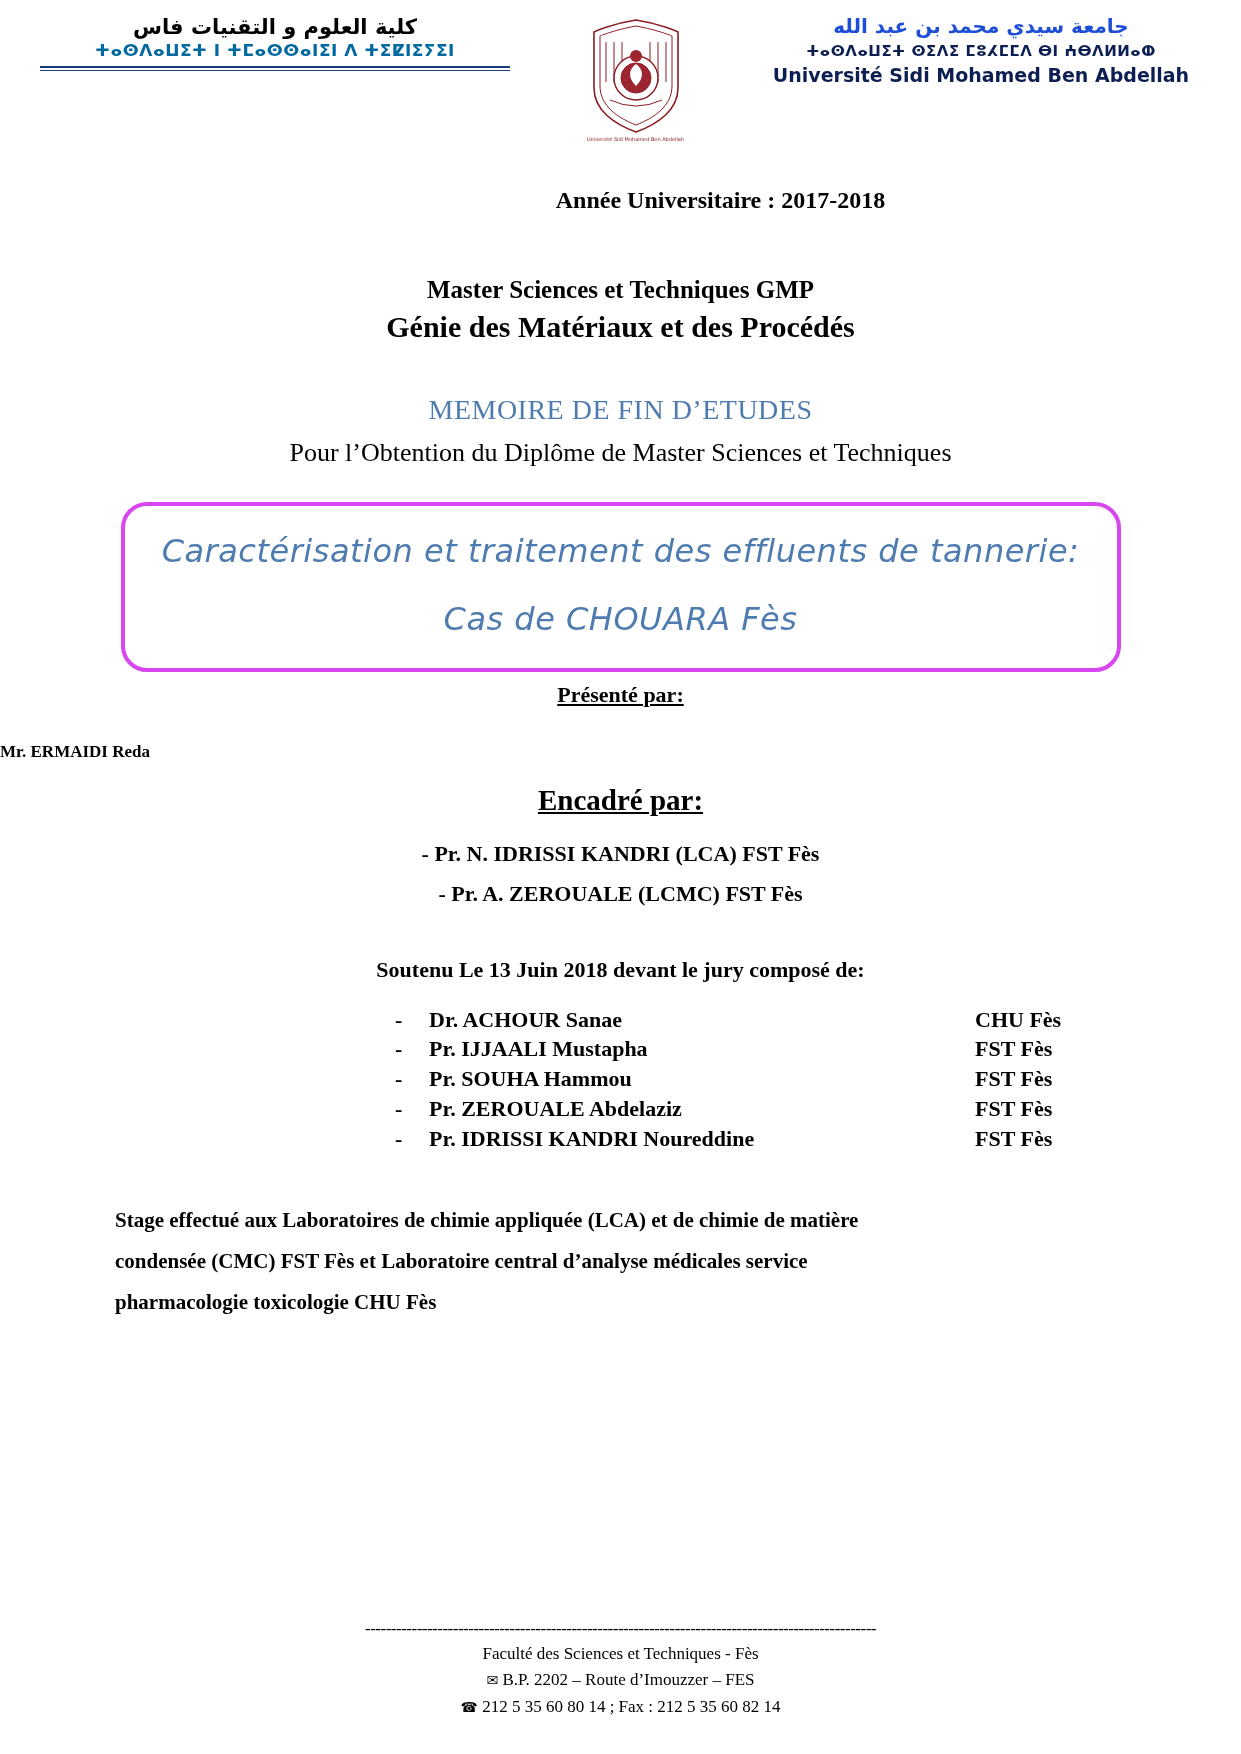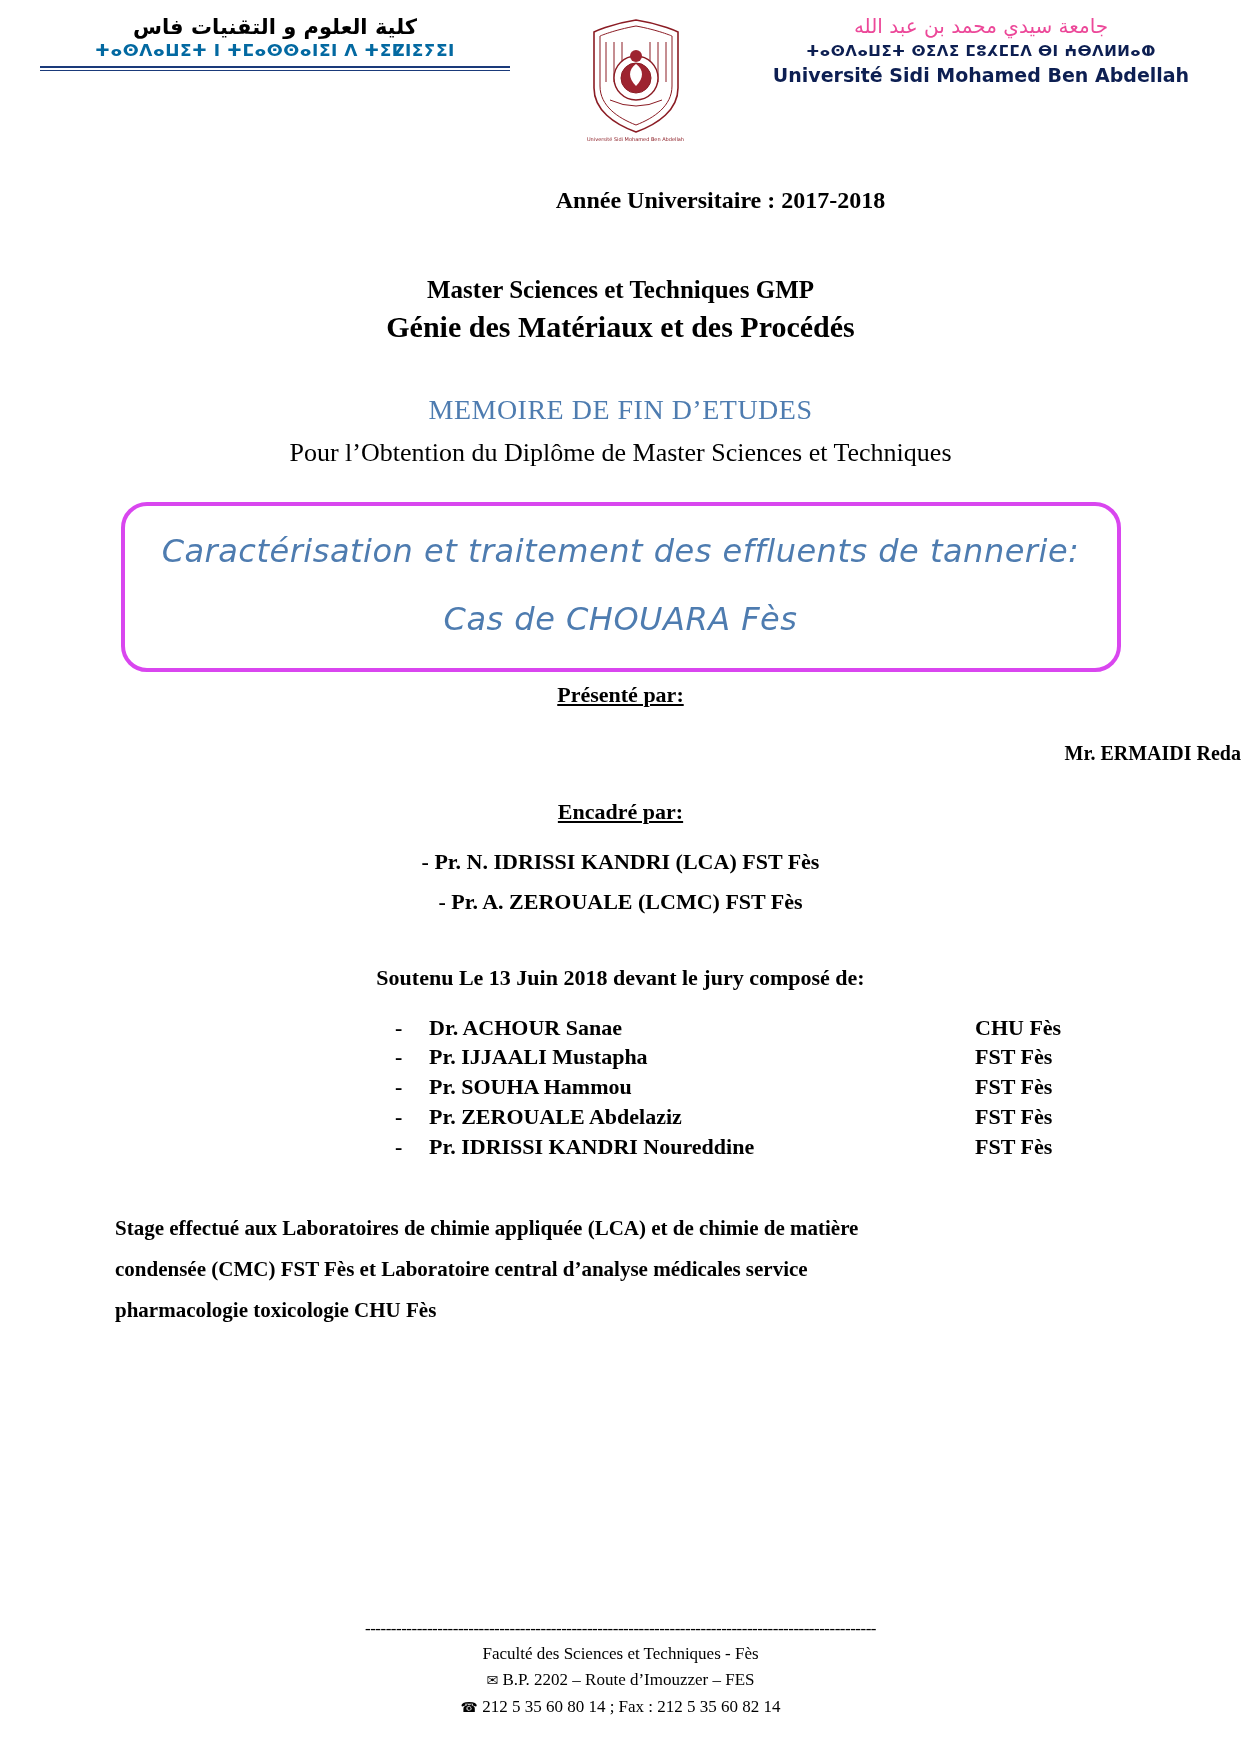--- a/index.html
+++ b/index.html
@@ -87,22 +87,22 @@
   }
 
   .header-right {
     width: 440px;
     text-align: center;
     line-height: 1.25;
   }
   .hr-ar {
     font-family: "DejaVu Sans", sans-serif;
     font-size: 20px;
-    font-weight: normal;
-    color: #ec4899;
+    font-weight: bold;
+    color: #1d4ed8;
     direction: rtl;
   }
   .hr-tif {
     font-family: "DejaVu Sans", sans-serif;
     font-size: 15px;
     font-weight: bold;
     color: #0d1f52;
     letter-spacing: 0.5px;
     margin-top: 3px;
   }
@@ -170,31 +170,31 @@
   }
 
   .label-presente {
     text-align: center;
     font-size: 22px;
     font-weight: bold;
     text-decoration: underline;
     margin-top: 10px;
   }
   .author {
-    text-align: right;
-    font-size: 20px;
+    text-align: left;
+    font-size: 17px;
     font-weight: bold;
     margin-top: 34px;
   }
   .label-encadre {
     text-align: center;
-    font-size: 22px;
+    font-size: 29px;
     font-weight: bold;
     text-decoration: underline;
-    margin-top: 34px;
+    margin-top: 22px;
   }
   .supervisor {
     text-align: center;
     font-size: 22px;
     font-weight: bold;
     margin-top: 24px;
   }
   .supervisor.second {
     margin-top: 14px;
   }

